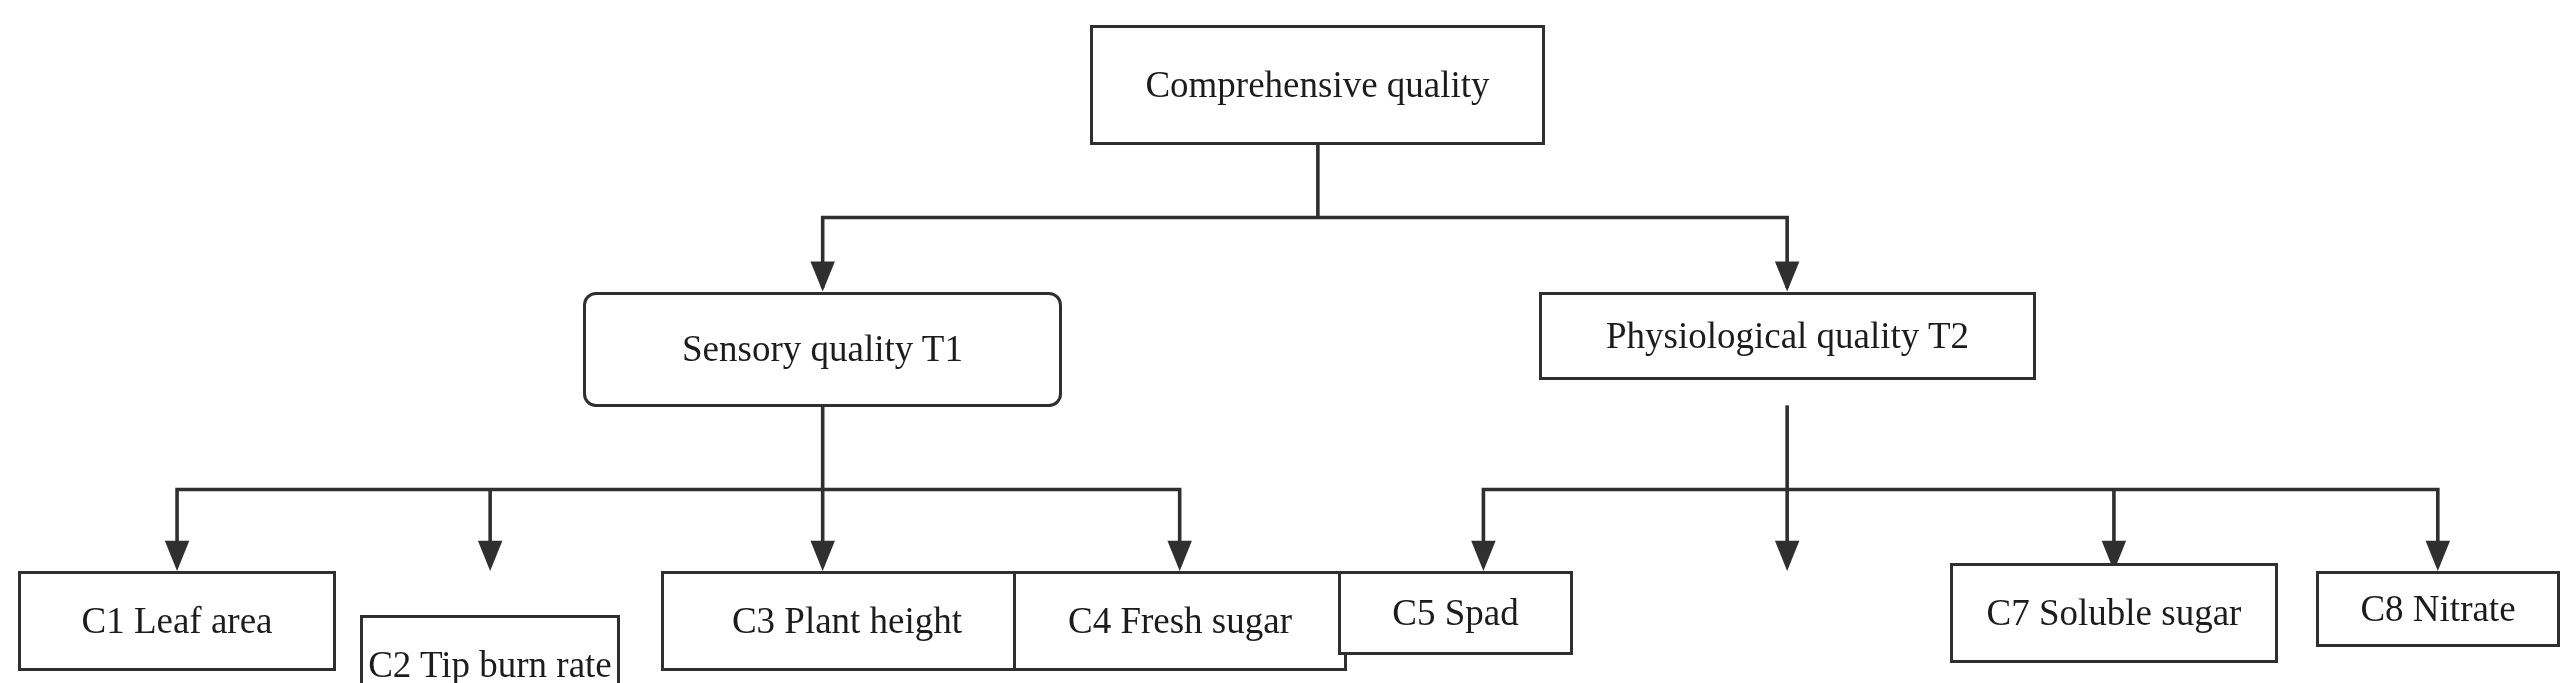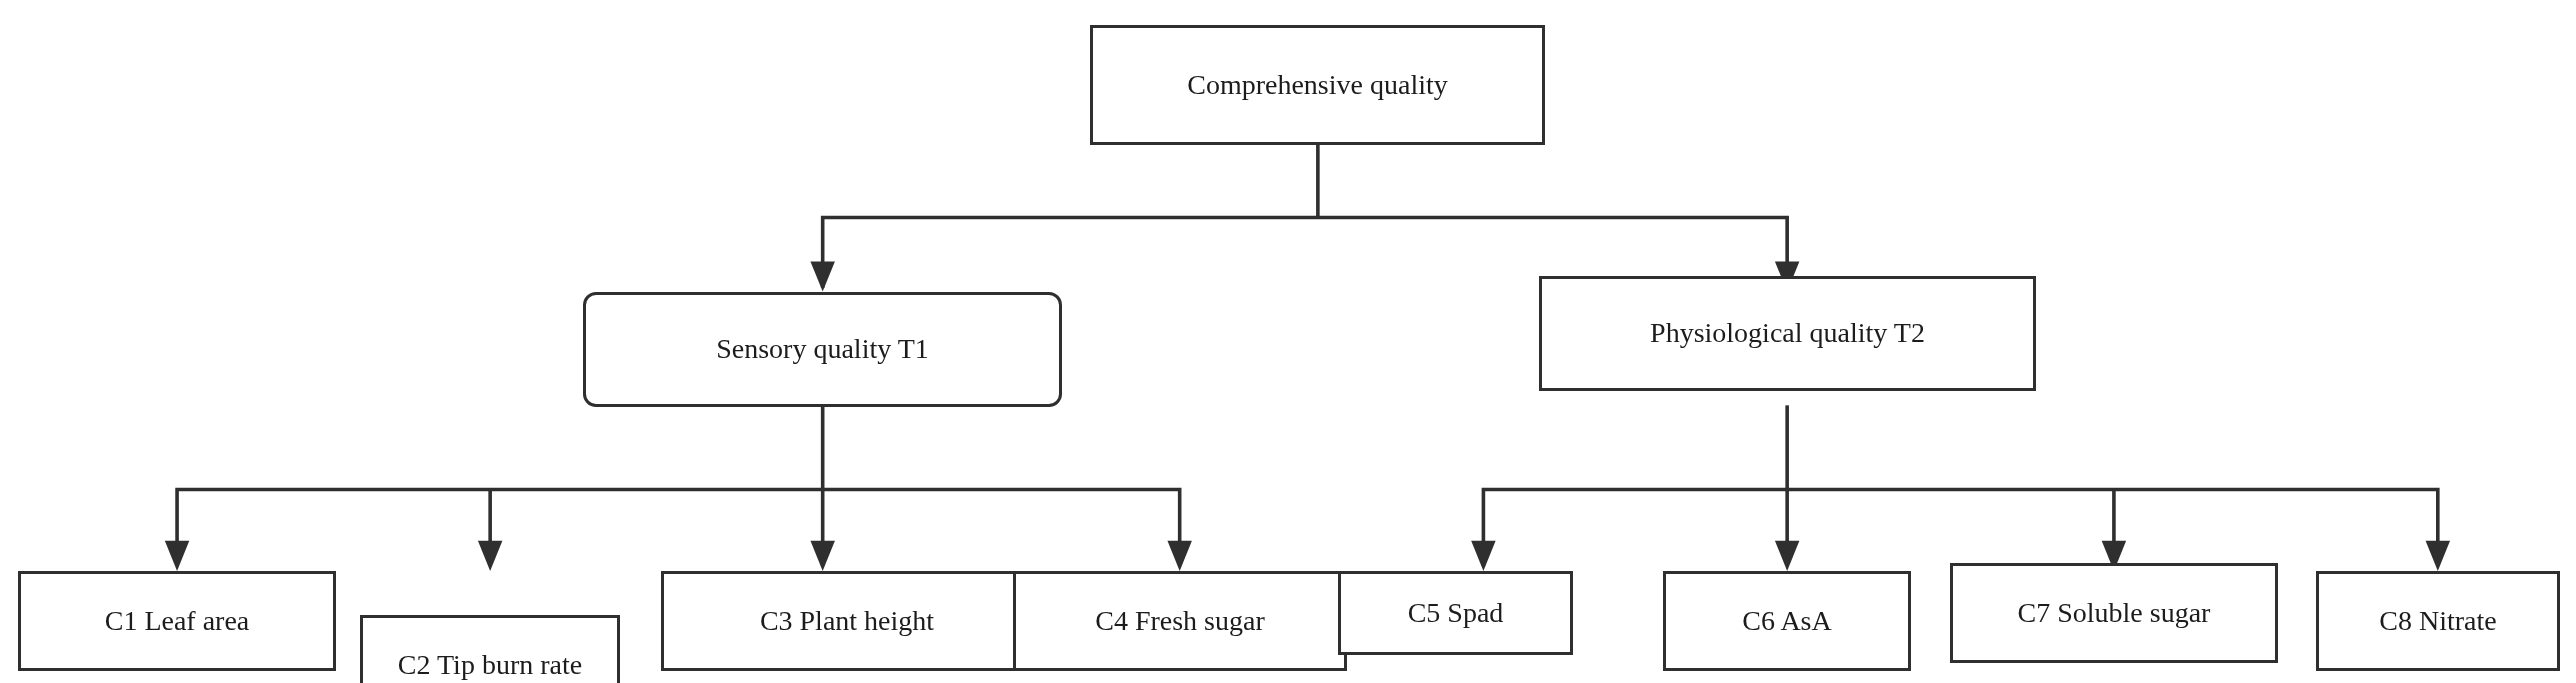--- a/index.html
+++ b/index.html
@@ -38,21 +38,21 @@
     stroke: none;
   }
   .node {
     position: absolute;
     border: 3.6px solid var(--box-border);
     background: var(--background);
     display: flex;
     align-items: center;
     justify-content: center;
     text-align: center;
-    font-size: 28px;
+    font-size: 37px;
     line-height: 1.15;
     white-space: nowrap;
   }
 </style>
 </head>
 <body>
 
 <div class="canvas">
 
   <svg class="connectors" viewBox="0 0 3579 950" xmlns="http://www.w3.org/2000/svg" aria-hidden="true">
@@ -86,43 +86,40 @@
     <polygon points="3370,751 3404,751 3387,793"></polygon>
   </svg>
 
   <div class="node" style="left:1090px; top:25px; width:455px; height:120px;">
     <span>Comprehensive quality</span>
   </div>
 
   <div class="node" style="left:583px; top:292px; width:479px; height:115px;border-radius:13px;">
     <span>Sensory quality T1</span>
   </div>
-  <div class="node" style="left:1539px; top:276px; width:497px; height:115px;">
+  <div class="node" style="left:1539px; top:292px; width:497px; height:88px;">
     <span>Physiological quality T2</span>
   </div>
 
   <div class="node" style="left:18px; top:571px; width:318px; height:100px;text-align:center;">
     <span>C1 Leaf area</span>
   </div>
   <div class="node" style="left:360px; top:571px; width:260px; height:100px;margin-top:44px;">
     <span>C2 Tip burn rate</span>
   </div>
   <div class="node" style="left:661px; top:571px; width:372px; height:100px;">
     <span>C3 Plant height</span>
   </div>
   <div class="node" style="left:1013px; top:571px; width:334px; height:100px;">
     <span>C4 Fresh sugar</span>
   </div>
   <div class="node" style="left:1338px; top:571px; width:235px; height:84px;align-items:center;">
     <span>C5 Spad</span>
   </div>
-  <div class="node" style="left:1663px; top:571px; width:248px; height:100px;">
-    <span>C6 AsA</span>
-  </div>
   <div class="node" style="left:1950px; top:563px; width:328px; height:100px;">
     <span>C7 Soluble sugar</span>
   </div>
-  <div class="node" style="left:2316px; top:571px; width:244px; height:100px;">
+  <div class="node" style="left:2316px; top:571px; width:244px; height:76px;">
     <span>C8 Nitrate</span>
   </div>
 
 </div>
 
 
 </body></html>

